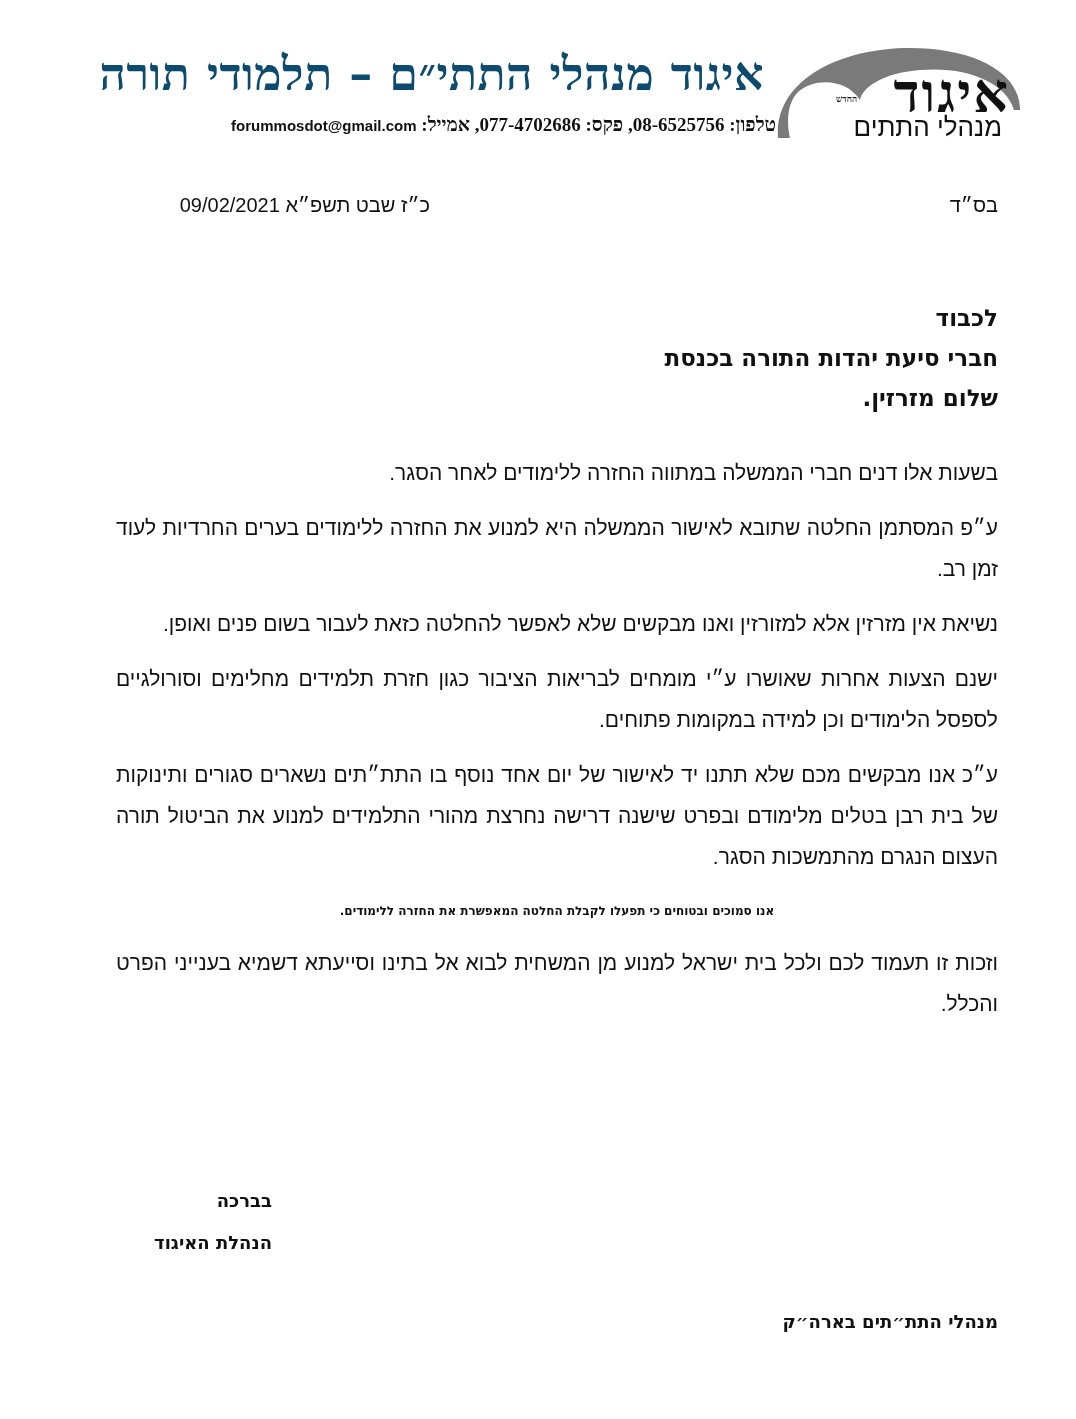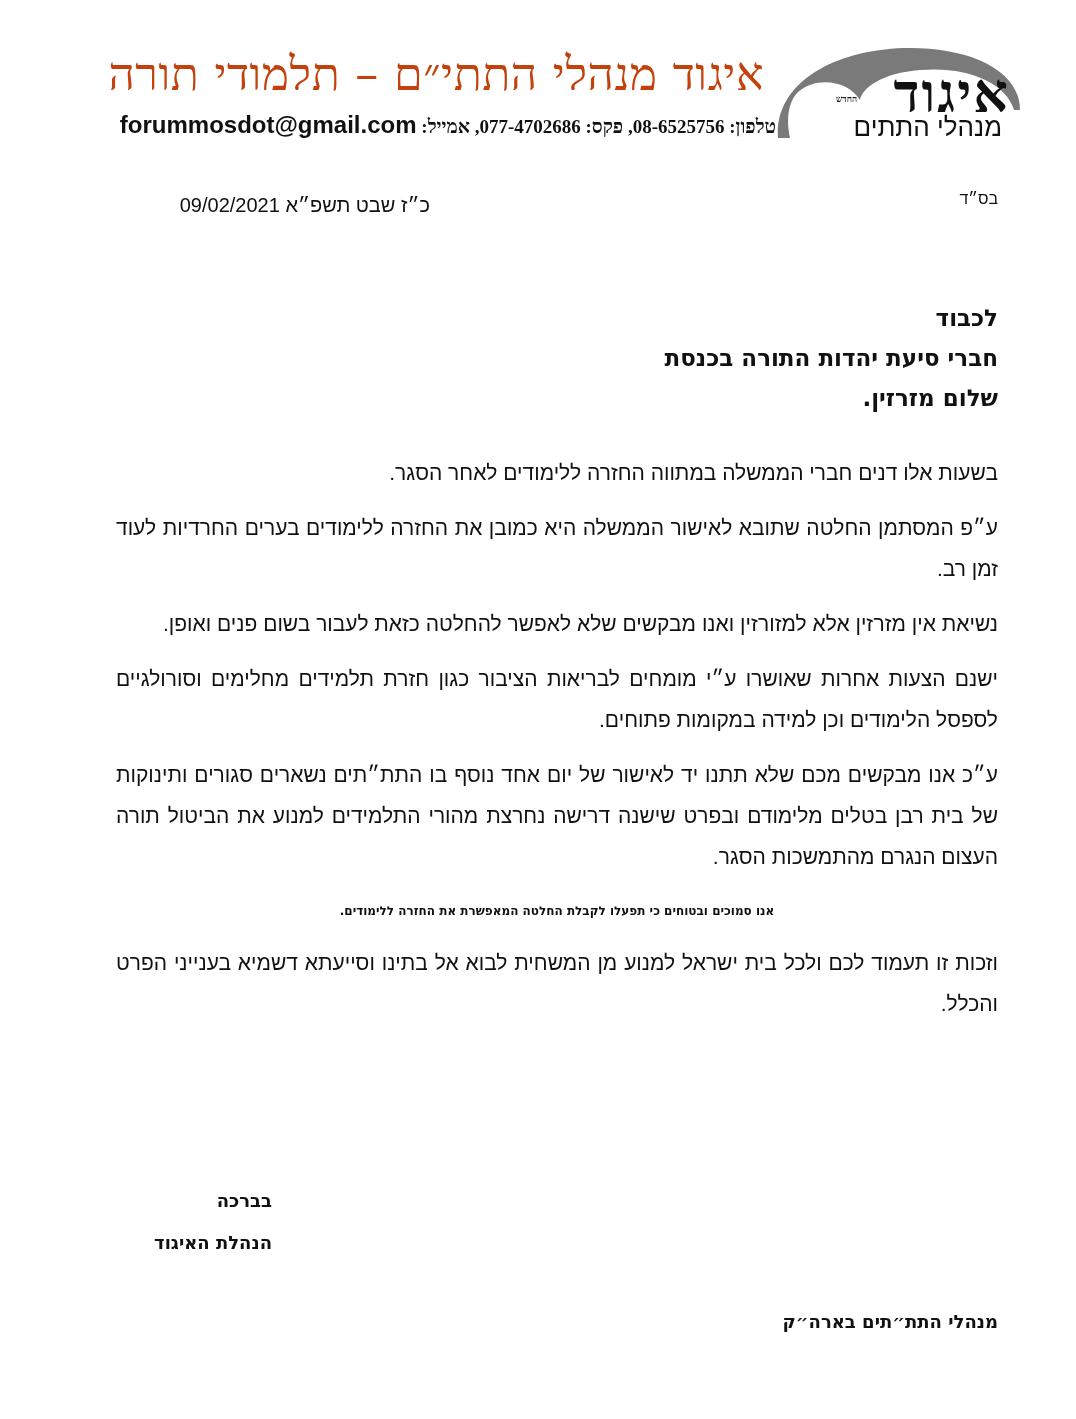--- a/index.html
+++ b/index.html
@@ -66,61 +66,61 @@
       font-size: 26px;
       line-height: 26px;
       color: #111;
       direction: rtl;
     }
     .org-title {
       position: absolute;
       right: 312px;
       top: 44px;
       font-family: "DejaVu Serif", "Liberation Serif", serif;
-      font-weight: normal;
+      font-weight: bold;
       font-size: 46px;
       line-height: 60px;
-      color: #c2410c;
+      color: #0c4a6e;
       direction: rtl;
       white-space: nowrap;
       letter-spacing: 0.5px;
     }
     .contact-line {
       position: absolute;
       right: 300px;
       top: 110px;
       font-family: "Liberation Serif", "DejaVu Serif", serif;
       font-weight: bold;
       font-size: 19px;
       line-height: 30px;
       direction: rtl;
       white-space: nowrap;
       color: #111;
     }
     .contact-line .email {
       font-family: "Liberation Sans", "DejaVu Sans", sans-serif;
-      font-size: 24px;
+      font-size: 15px;
       font-weight: bold;
       direction: ltr;
       unicode-bidi: embed;
     }
     
     .rtl {
       direction: rtl;
       text-align: right;
     }
     .abs {
       position: absolute;
       white-space: nowrap;
       margin-top: 16px;
     }
     .bs-d {
       right: 78px;
-      top: 168px;
-      font-size: 16px;
+      top: 174px;
+      font-size: 20px;
       line-height: 30px;
     }
     .date-line {
       right: 646px;
       top: 174px;
       font-size: 20px;
       line-height: 30px;
       white-space: nowrap;
     }
     .greeting {
@@ -217,21 +217,21 @@
   </div>
 
   <div class="greeting rtl">
     <div>לכבוד</div>
     <div>חברי סיעת יהדות התורה בכנסת</div>
     <div>שלום מזרזין.</div>
   </div>
 
   <div class="body-text">
     <p>בשעות אלו דנים חברי הממשלה במתווה החזרה ללימודים לאחר הסגר.</p>
-    <p>ע״פ המסתמן החלטה שתובא לאישור הממשלה היא כמובן את החזרה ללימודים בערים החרדיות לעוד זמן רב.</p>
+    <p>ע״פ המסתמן החלטה שתובא לאישור הממשלה היא למנוע את החזרה ללימודים בערים החרדיות לעוד זמן רב.</p>
     <p>נשיאת אין מזרזין אלא למזורזין ואנו מבקשים שלא לאפשר להחלטה כזאת לעבור בשום פנים ואופן.</p>
     <p>ישנם הצעות אחרות שאושרו ע״י מומחים לבריאות הציבור כגון חזרת תלמידים מחלימים וסורולגיים לספסל הלימודים וכן למידה במקומות פתוחים.</p>
     <p>ע״כ אנו מבקשים מכם שלא תתנו יד לאישור של יום אחד נוסף בו התת״תים נשארים סגורים ותינוקות של בית רבן בטלים מלימודם ובפרט שישנה דרישה נחרצת מהורי התלמידים למנוע את הביטול תורה העצום הנגרם מהתמשכות הסגר.</p>
     <p class="emph">אנו סמוכים ובטוחים כי תפעלו לקבלת החלטה המאפשרת את החזרה ללימודים.</p>
     <p>וזכות זו תעמוד לכם ולכל בית ישראל למנוע מן המשחית לבוא אל בתינו וסייעתא דשמיא בענייני הפרט והכלל.</p>
   </div>
 
   <div class="sign">
     <div>בברכה</div>
     <div>הנהלת האיגוד</div>

